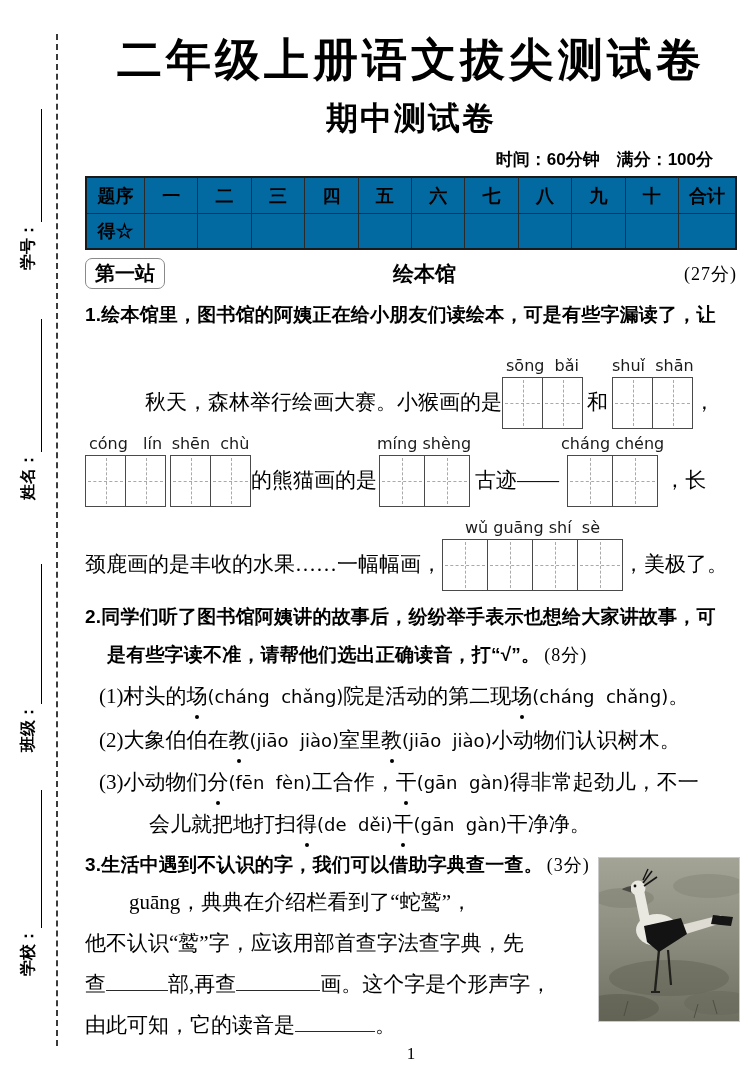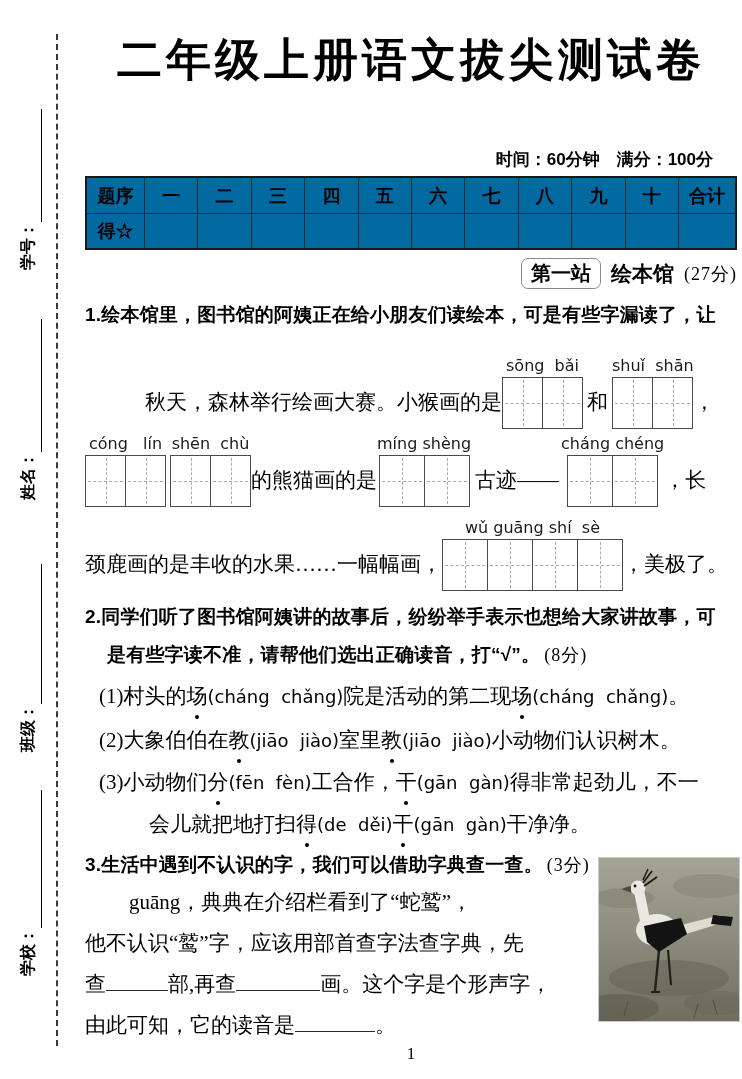--- a/index.html
+++ b/index.html
@@ -29,21 +29,21 @@
           display:grid;grid-template-columns:57px repeat(10,1fr) 57px;
           grid-template-rows:35px 35px;background:#0369a1;}
   .stable .cellh,.stable .cellv{border-left:1px solid #2a2a2a;display:flex;
           align-items:center;justify-content:center;
           font-family:"Liberation Sans",sans-serif;font-weight:700;font-size:18px;}
   .stable .r2{border-top:1px solid #2a2a2a;}
   .stable .c1{border-left:none;}
 
   
   .section{position:absolute;left:85px;top:258px;width:652px;display:flex;
-           justify-content:flex-end;align-items:center;gap:10px;}
+           justify-content:space-between;align-items:center;gap:10px;}
   .badge{border:1.5px solid #8a8a8a;border-radius:7px;padding:1px 9px;
          font-family:"Liberation Sans",sans-serif;font-weight:800;font-size:20px;}
   .sec-title{font-family:"Liberation Sans",sans-serif;font-weight:800;font-size:21px;}
   .pts{font-family:"Liberation Serif",serif;font-weight:400;font-size:18px;letter-spacing:1px;}
 
   
   .instr{font-family:"Liberation Sans",sans-serif;font-weight:700;font-size:19px;
          line-height:38px;letter-spacing:0.2px;}
   .q1{position:absolute;left:85px;top:296px;width:655px;}
   .q1 .cont{padding-left:22px;display:flex;align-items:baseline;gap:6px;}
@@ -103,20 +103,21 @@
     <span>姓名：</span><span class="vblank" style="width:133px"></span>
   </div>
   <div class="vlabel" style="top:752px">
     <span>班级：</span><span class="vblank" style="width:140px"></span>
   </div>
   <div class="vlabel" style="top:976px">
     <span>学校：</span><span class="vblank" style="width:138px"></span>
   </div>
 
   <div class="title">二年级上册语文拔尖测试卷</div>
+  <div class="subtitle">期中测试卷</div>
   <div class="info">时间：60分钟　满分：100分</div>
 
   <div class="stable">
     <div class="cellh c1">题序</div>
     <div class="cellh">一</div>
     <div class="cellh">二</div>
     <div class="cellh">三</div>
     <div class="cellh">四</div>
     <div class="cellh">五</div>
     <div class="cellh">六</div>

